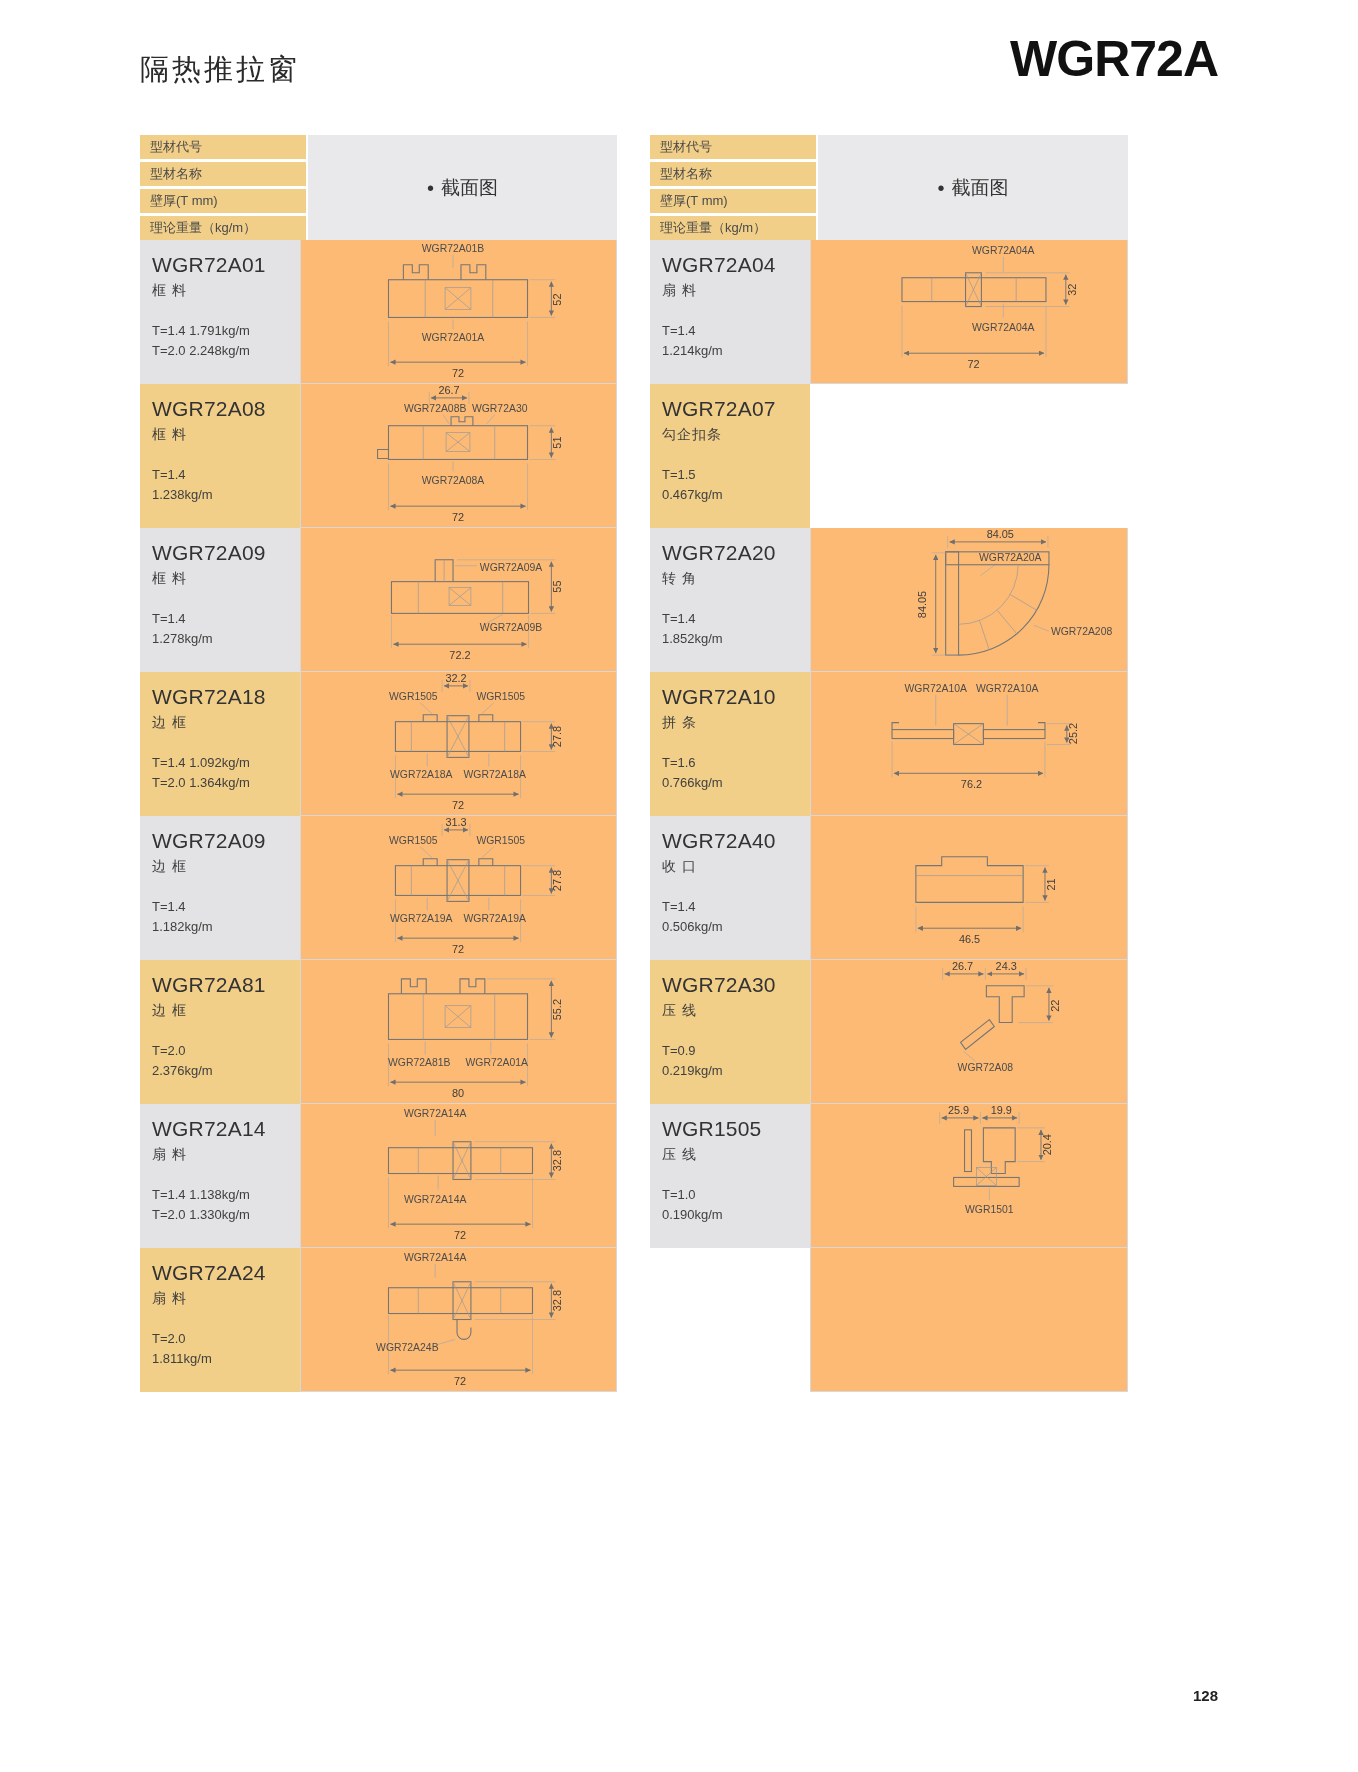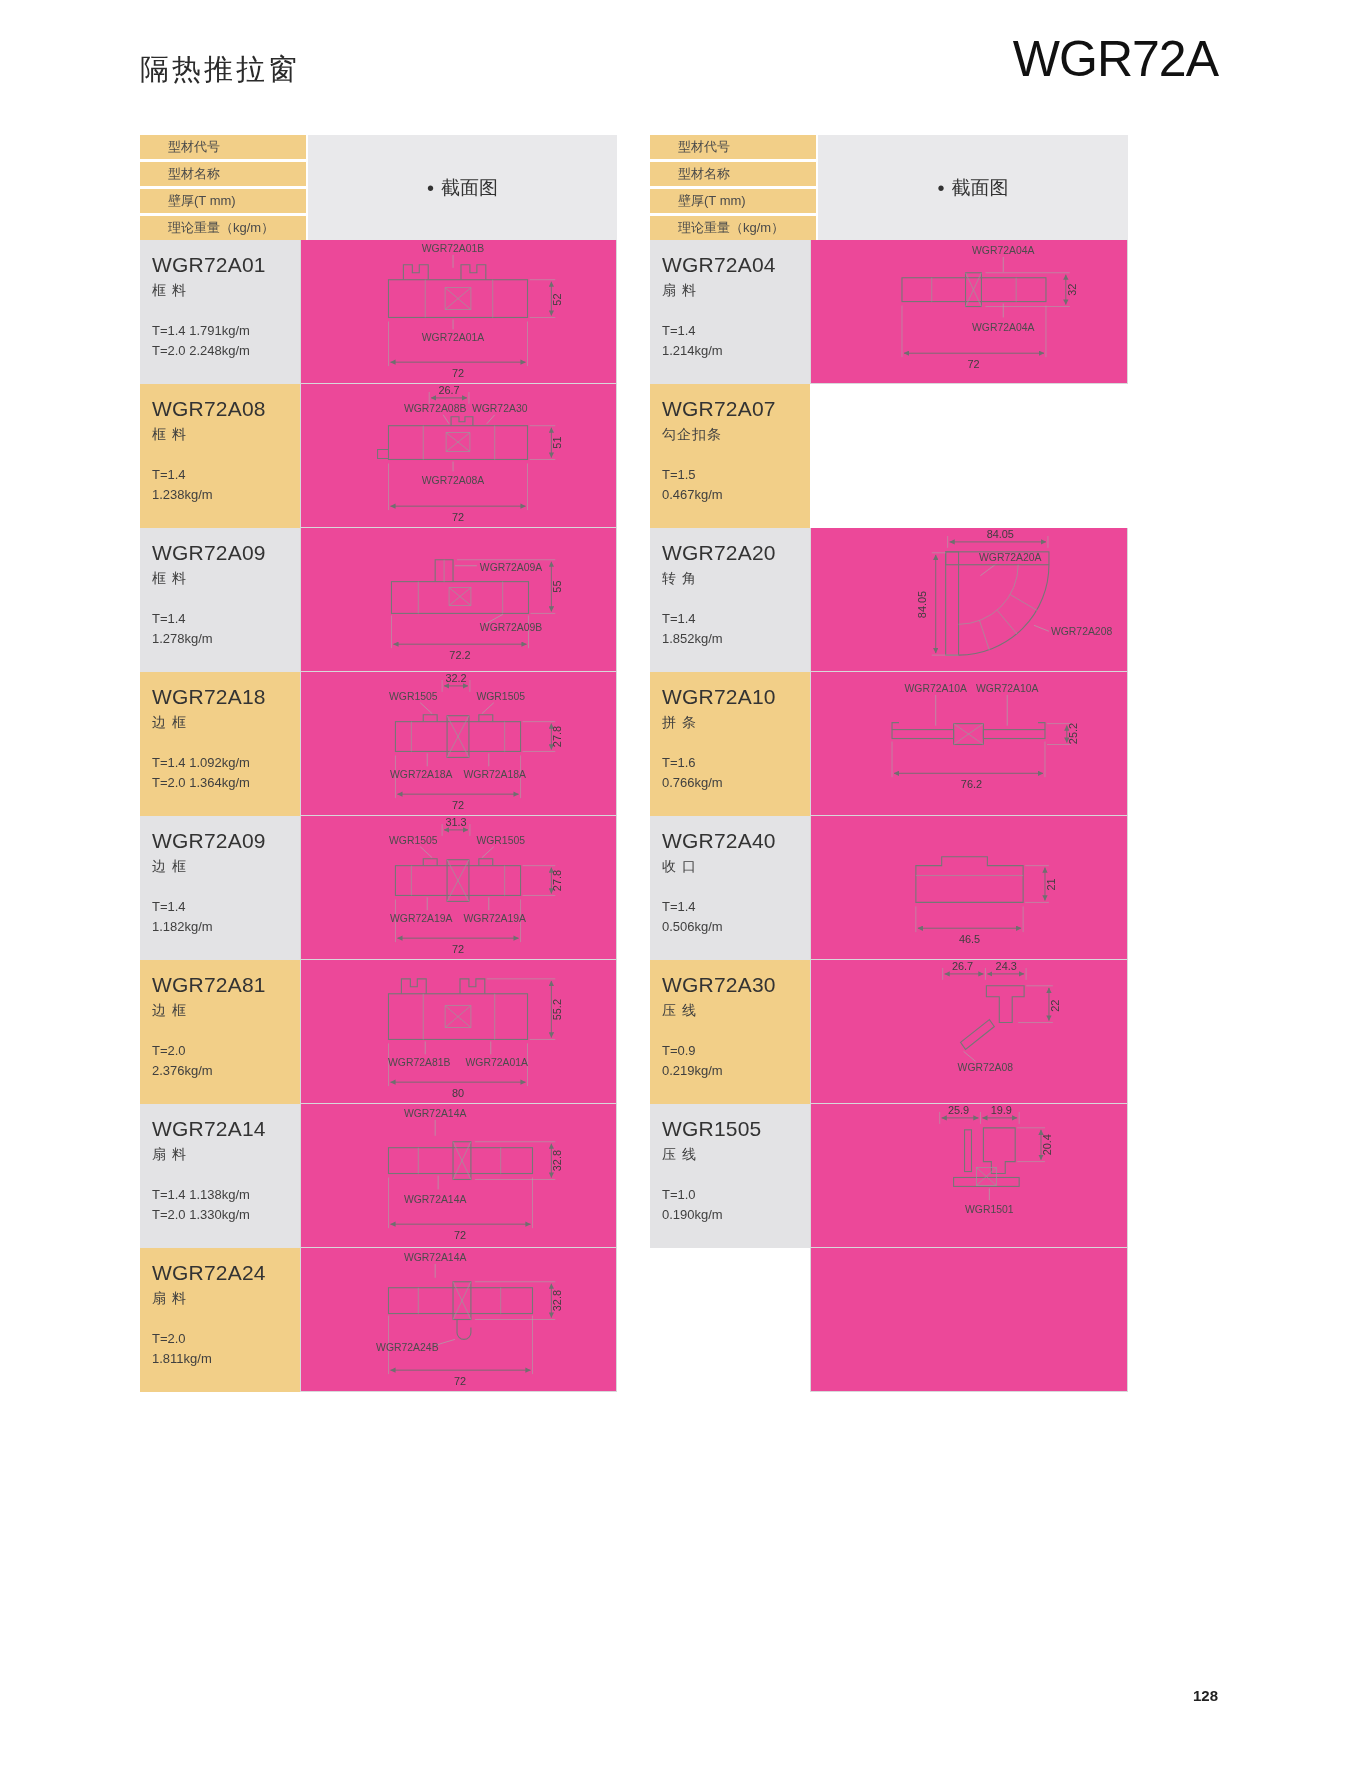--- a/index.html
+++ b/index.html
@@ -1,35 +1,35 @@
 <!DOCTYPE html>
 <html><head>
 <meta charset="utf-8">
 <style>
   html,body{margin:0;padding:0;background:#ffffff;}
   body{width:1358px;height:1772px;position:relative;font-family:"Liberation Sans","DejaVu Sans",sans-serif;color:#333;}
   .doc-title{position:absolute;left:140px;top:50px;font-size:29px;letter-spacing:3px;font-weight:500;color:#2b2b2b;}
-  .model{position:absolute;right:140px;top:30px;font-size:50px;font-weight:400;letter-spacing:-1px;color:#111;}
+  .model{position:absolute;right:140px;top:30px;font-size:50px;font-weight:700;letter-spacing:-1px;color:#111;}
   .tables{position:absolute;top:135px;left:140px;display:flex;gap:33px;}
   .ptable{width:477px;}
   .ptable.rt{width:478px;}
   .hdr{display:flex;height:105px;}
   .hdr-labels{width:166px;display:flex;flex-direction:column;gap:3px;}
-  .hdr-bar{flex:1;background:#f2cf88;display:flex;align-items:center;padding-left:28px;font-size:13px;color:#4a4a4a;}
+  .hdr-bar{flex:1;background:#f2cf88;display:flex;align-items:center;padding-left:10px;font-size:13px;color:#4a4a4a;}
   .hdr-section{flex:1;margin-left:2px;background:#e9e9eb;display:flex;align-items:center;justify-content:center;font-size:19px;color:#333;gap:7px;}
   .hdr-section .bullet{font-size:20px;line-height:1;}
   .prow{display:flex;height:144px;}
   .pcell{width:160px;box-sizing:border-box;padding:13px 8px 10px 12px;display:flex;flex-direction:column;}
   .tone-gray{background:#e3e3e5;}
   .tone-tan{background:#f2cf88;}
   .tone-none{background:#ffffff;}
   .pcode{font-size:21px;font-weight:500;color:#333;margin-bottom:5px;letter-spacing:.2px;}
   .ptype{font-size:14px;color:#3f3f3f;letter-spacing:1px;}
   .pspecs{margin-top:auto;padding-bottom:14px;font-size:13px;color:#3f3f3f;line-height:1.5;}
-  .pdiag{flex:1;background:#ec4899;position:relative;border-left:1px solid #d8d8da;border-right:1px solid #d8d8da;border-bottom:1px solid #d8d8da;box-sizing:border-box;}
+  .pdiag{flex:1;background:#fdba74;position:relative;border-left:1px solid #d8d8da;border-right:1px solid #d8d8da;border-bottom:1px solid #d8d8da;box-sizing:border-box;}
   .prow:first-of-type .pdiag{border-top:1px solid #d8d8da;}
   .pdiag svg{width:100%;height:100%;display:block;}
   .pagenum{position:absolute;right:140px;bottom:68px;font-size:15px;font-weight:700;color:#222;}
   
   .ol{fill:none;stroke:#767676;stroke-width:1.1;}
   .thin{fill:none;stroke:#9a9a9a;stroke-width:.7;}
   .ext{stroke:#a8a8a8;stroke-width:.6;}
   .ldr{fill:none;stroke:#a8a8a8;stroke-width:.7;}
   .dim{stroke:#6f6f6f;stroke-width:.9;marker-start:url(#arw);marker-end:url(#arw);}
   svg text{font-family:"Liberation Sans","DejaVu Sans",sans-serif;fill:#4c4c4c;}

